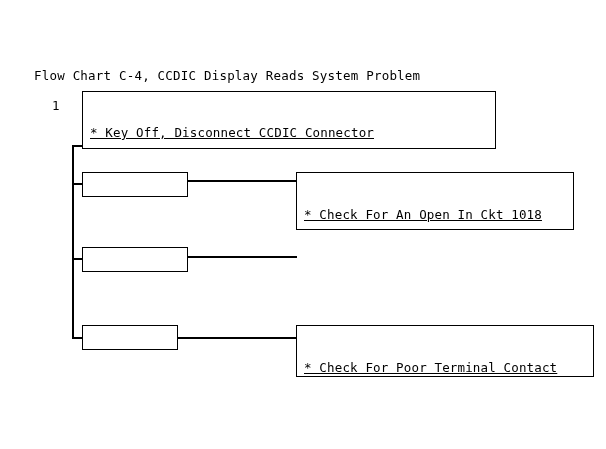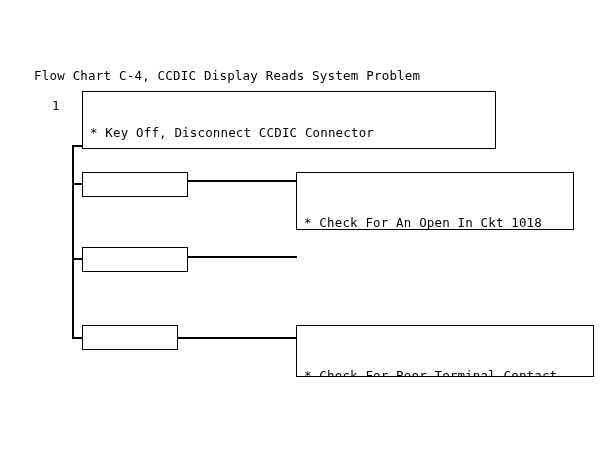--- a/index.html
+++ b/index.html
@@ -55,20 +55,21 @@
     font-size: 12.5px;
     line-height: 15px;
     letter-spacing: 0.15px;
     color: #000000;
     white-space: pre;
     overflow: hidden;
   }
   .box .line {
     white-space: pre;
     display: block;
+    text-decoration: underline;
   }
 
   
   #box-main {
     left: 82px;
     top: 91px;
     width: 414px;
     height: 58px;
     padding: 3px 0 0 7px;
   }
@@ -77,21 +78,21 @@
   .cond-box {
     height: 25px;
     padding: 4px 0 0 7px;
   }
   #cond-a7 { left: 82px; top: 172px; width: 106px; }
   #cond-b6 { left: 82px; top: 247px; width: 106px; }
   #cond-ok { left: 82px; top: 325px; width:  96px; }
 
   
   .act-box {
-    padding: 12px 0 0 7px;
+    padding: 4px 0 0 7px;
   }
   #act-1 { left: 296px; top: 172px; width: 278px; height: 58px; }
   #act-2 { left: 296px; top: 247px; width: 278px; height: 58px; }
   #act-3 { left: 296px; top: 325px; width: 298px; height: 52px; }
 
   
   .vline {
     position: absolute;
     width: 1.6px;
     background: #000000;

